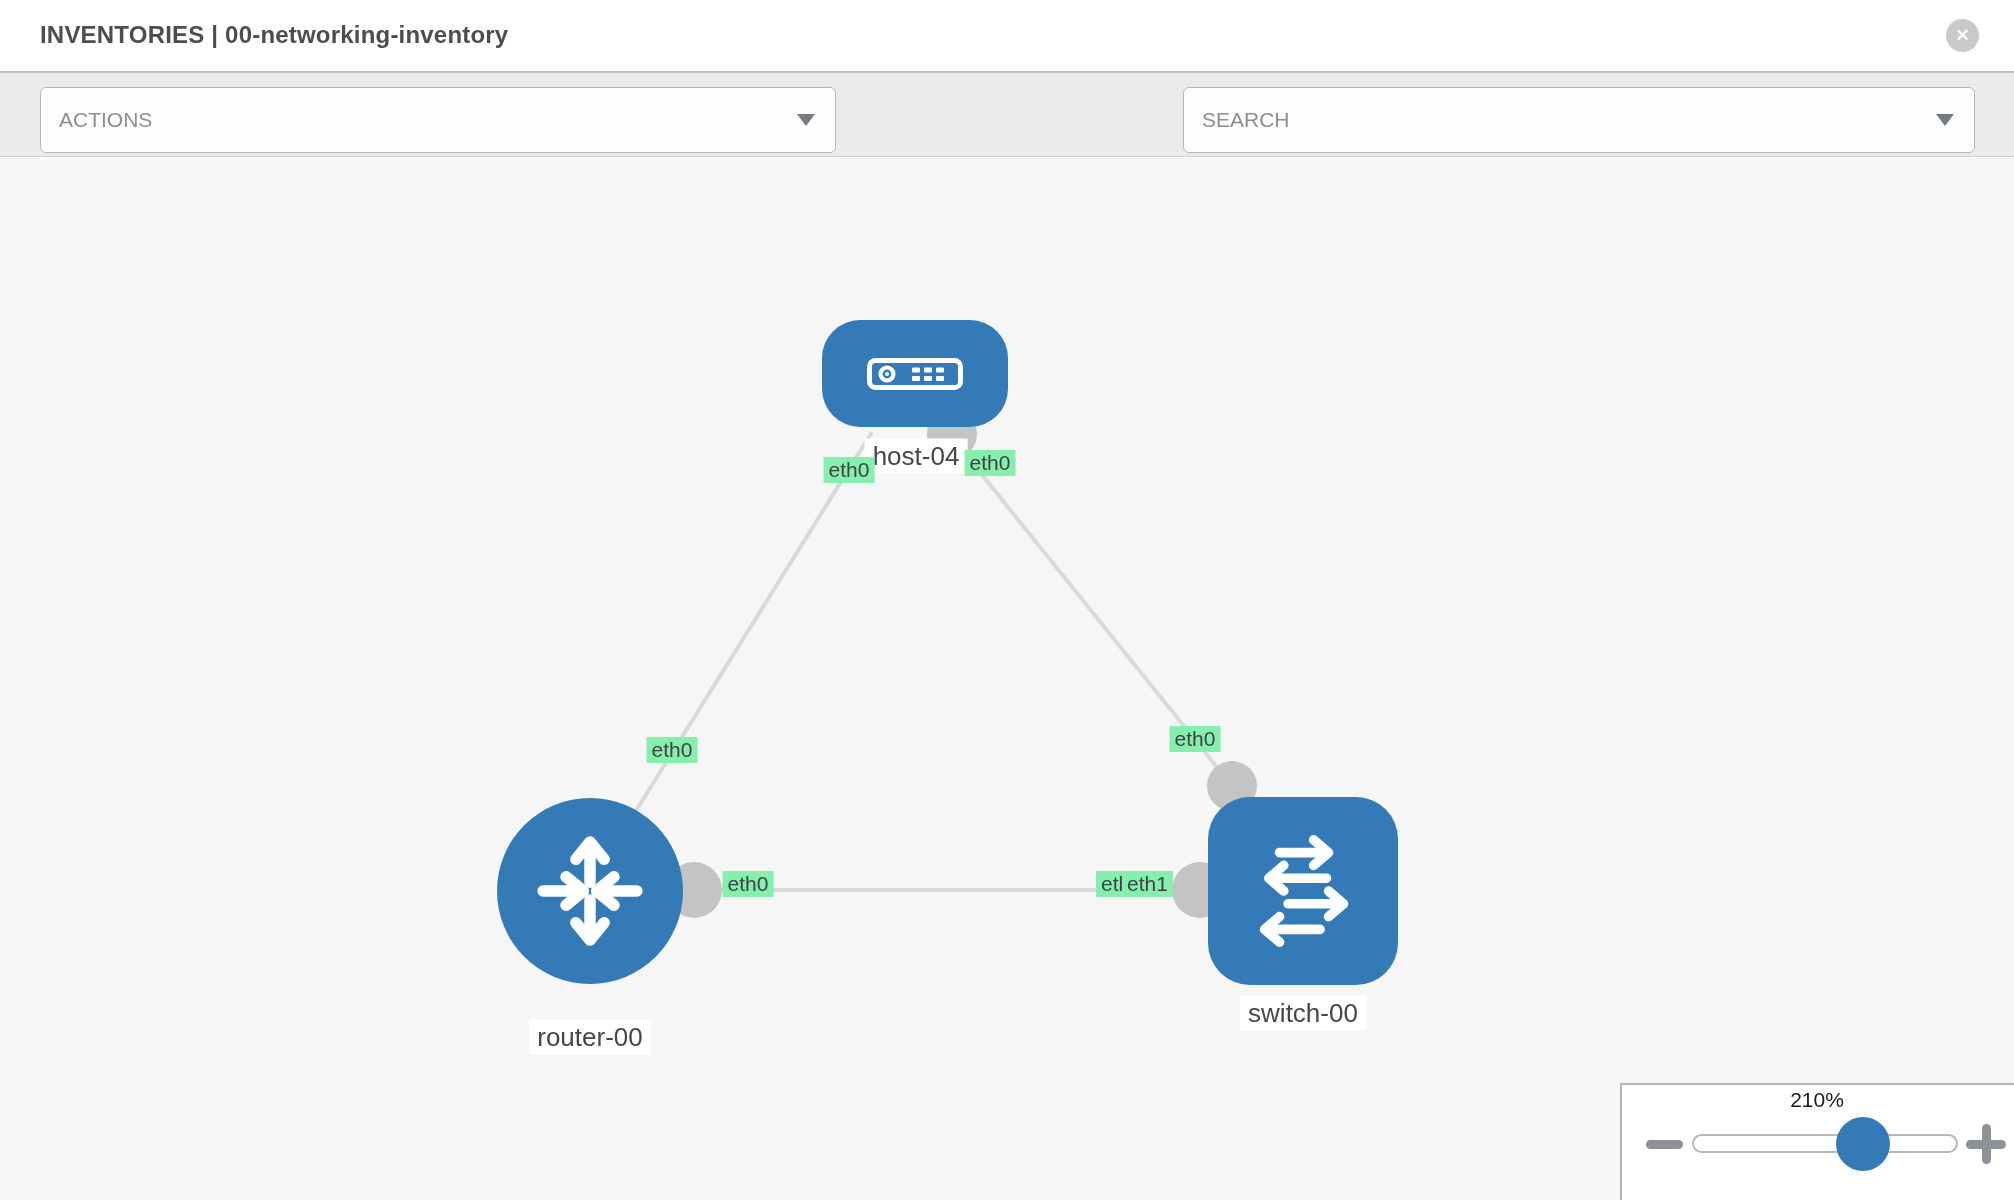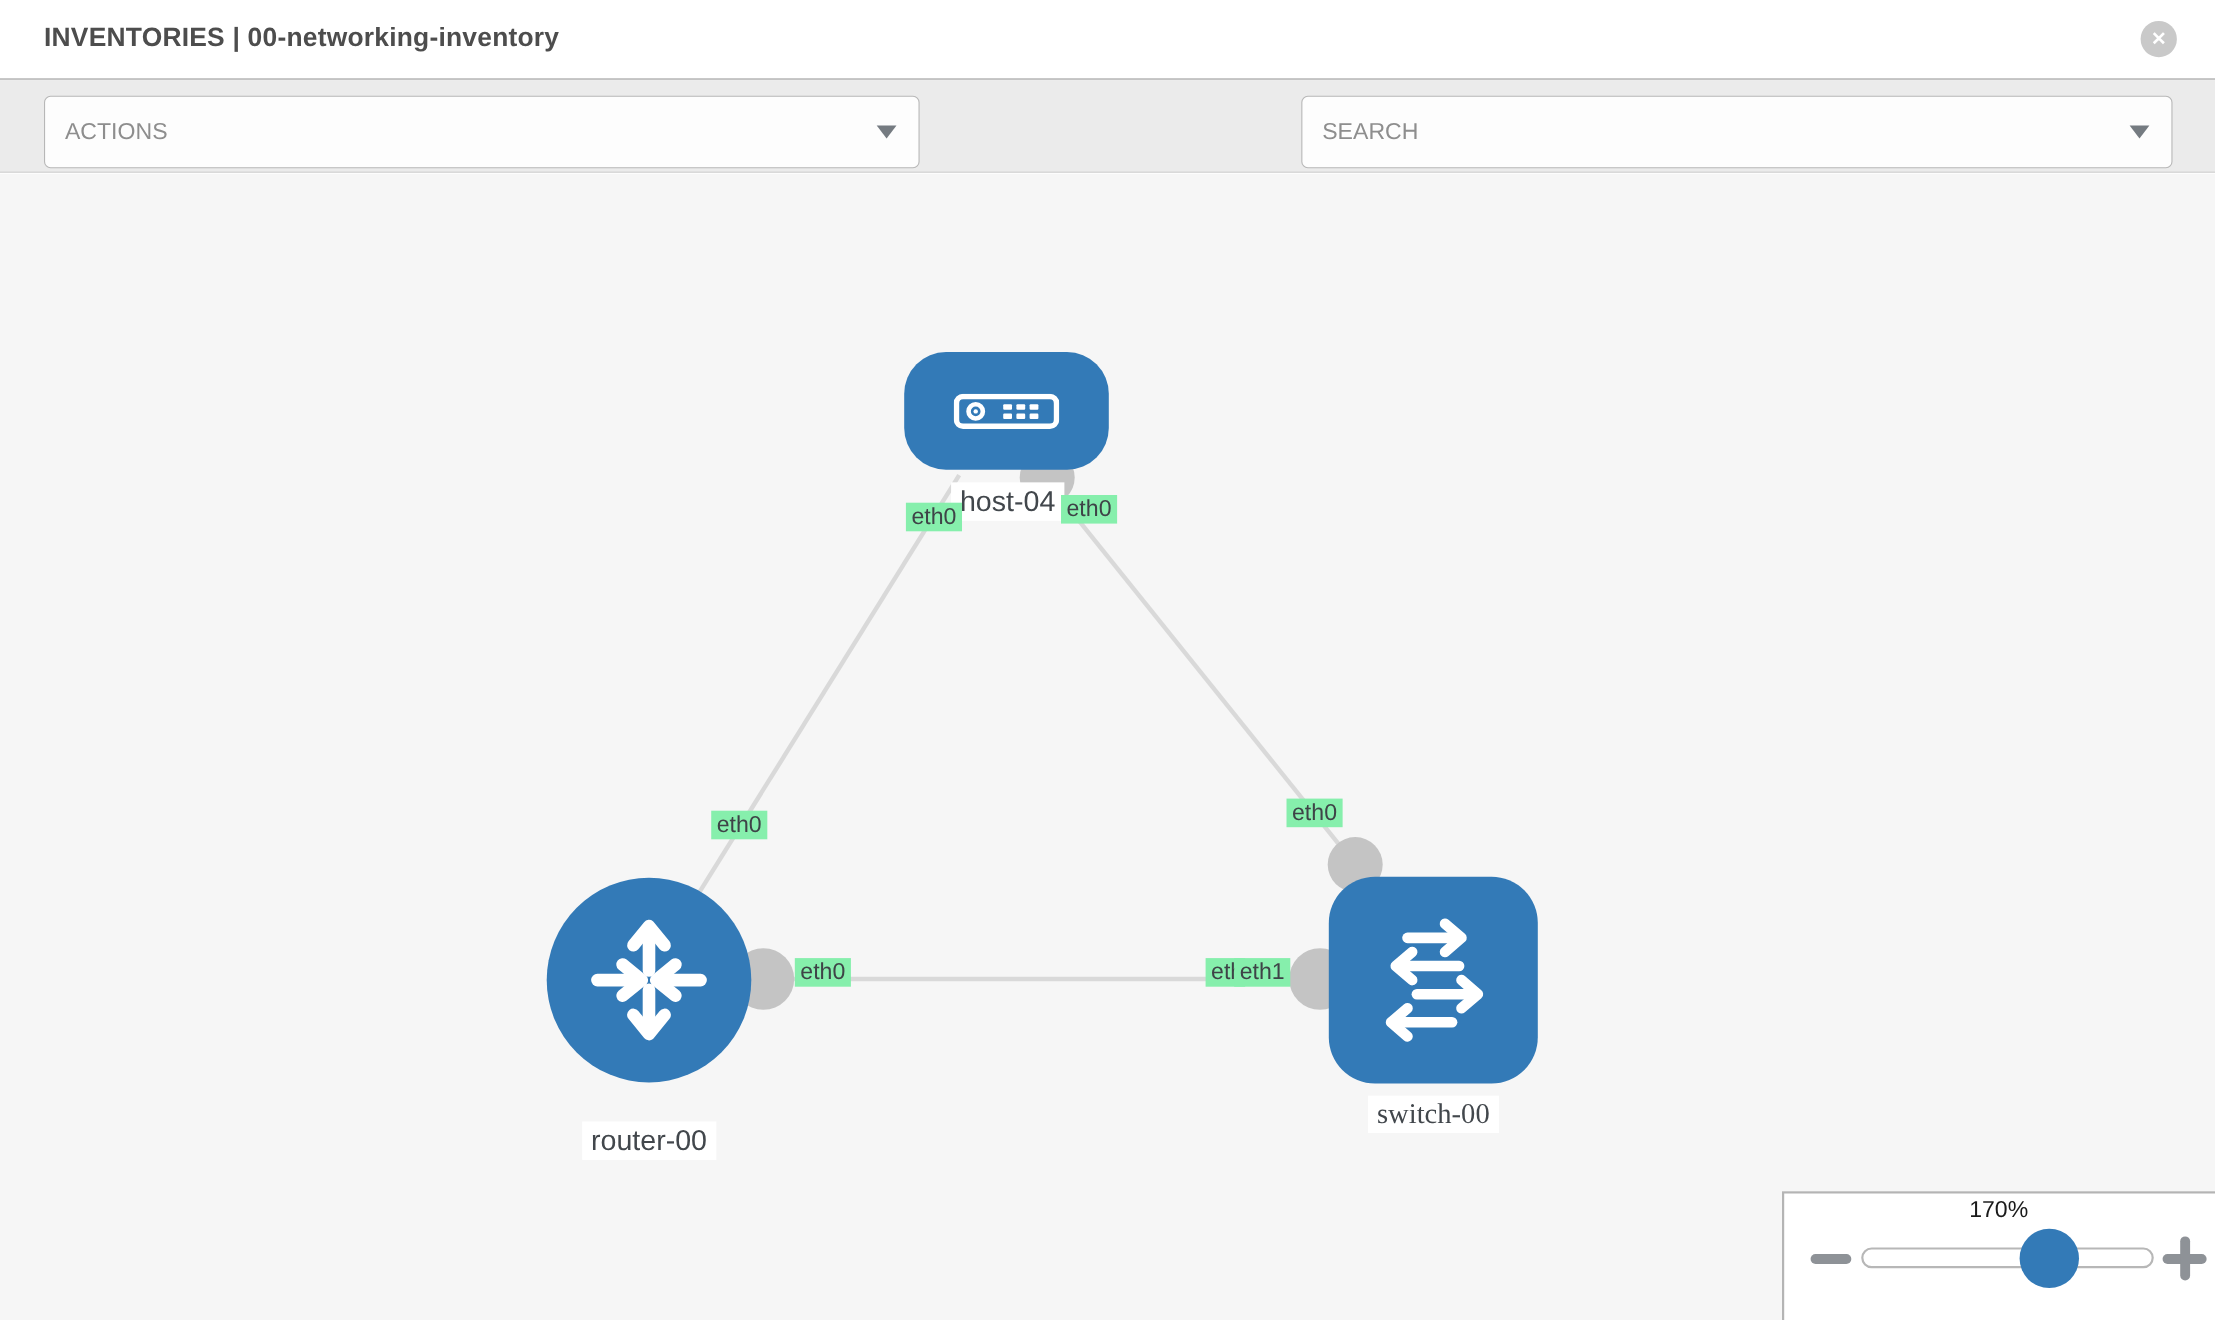--- a/index.html
+++ b/index.html
@@ -145,32 +145,32 @@
         <path d="M46 68 H94"></path>
           <path d="M84 56 L98 68 L84 80"></path>
         <path d="M76 92 H28"></path>
           <path d="M38 80 L24 92 L38 104"></path>
       </g>
     </svg>
   </div>
 
   <div class="node-label" style="left:916px;top:298px;">host-04</div>
   <div class="node-label" style="left:590px;top:855px;margin-top:24px;">router-00</div>
-  <div class="node-label" style="left:1303px;top:855px;font-family:Liberation Serif, serif;">switch-00</div>
+  <div class="node-label" style="left:1303px;top:855px;">switch-00</div>
 
   <div class="if-label" style="left:849px;top:312px;">eth0</div>
   <div class="if-label" style="left:990px;top:305px;">eth0</div>
   <div class="if-label" style="left:672px;top:592px;">eth0</div>
   <div class="if-label" style="left:1195px;top:581px;">eth0</div>
   <div class="if-label" style="left:748px;top:726px;">eth0</div>
   <div class="if-label anchor-left if-under" style="left:1096px;top:726px;">eth0</div>
   <div class="if-label anchor-left" style="left:1122px;top:726px;">eth1</div>
 </div>
 
 <div class="zoom-panel"></div>
-<div class="zoom-level">170%</div>
+<div class="zoom-level">210%</div>
 <div class="zoom-minus"></div>
 <div class="zoom-track"></div>
 <div class="zoom-thumb"></div>
 <div class="zoom-plus">
   <div class="h"></div>
   <div class="v"></div>
 </div>
 
 </body></html>

